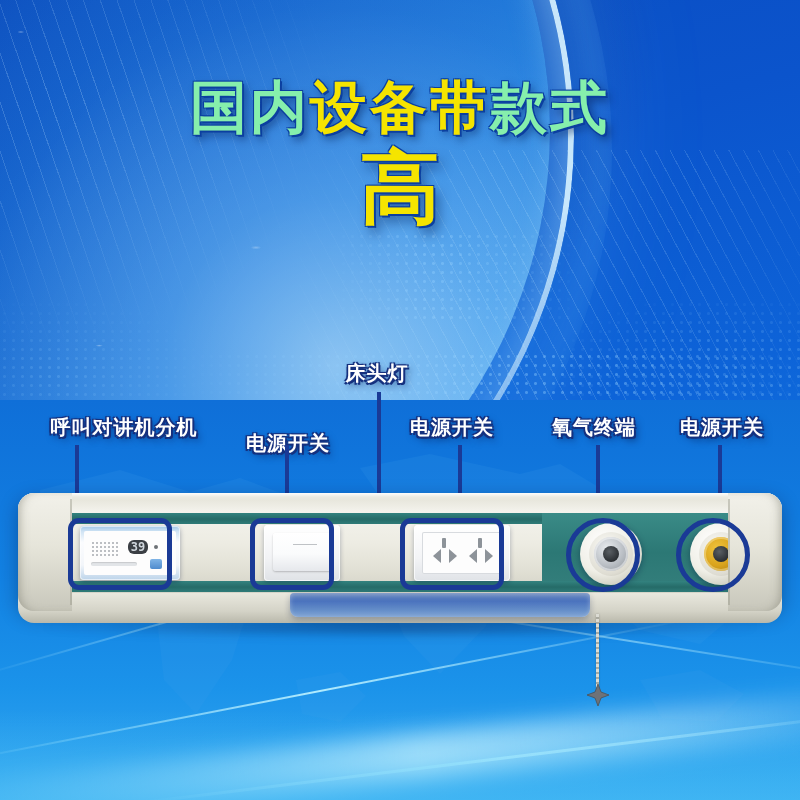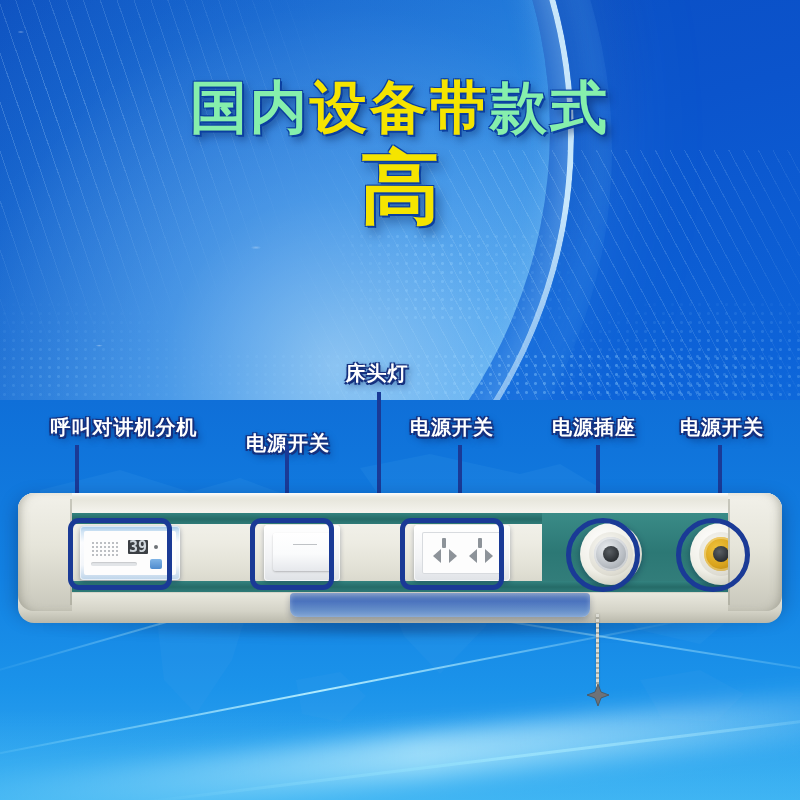--- a/index.html
+++ b/index.html
@@ -204,22 +204,22 @@
     background:linear-gradient(180deg,#9fc6e8 0%,#cfe3f4 10%,#fbfcfe 30%,#f3f6fa 72%,#bcd4ea 100%);
     box-shadow:0 2px 5px rgba(0,20,60,.35), inset 0 0 0 1px rgba(255,255,255,.6);
   }
   .ic-face{position:absolute;left:4px;top:5px;width:92px;height:44px;background:#fdfdfd;border-radius:2px;}
   .ic-grille{
     position:absolute;left:7px;top:10px;width:28px;height:16px;
     background-image:radial-gradient(circle, #b9bcc0 .8px, transparent 1.1px);
     background-size:4px 4px;opacity:.95;
   }
   .ic-lcd{
-    position:absolute;left:44px;top:9px;width:20px;height:14px;border-radius:1px;
-    background:#3b3f44;color:#cfd6dc;font-size:15px;font-weight:bold;line-height:14px;text-align:center;
+    position:absolute;left:44px;top:9px;width:20px;height:14px;border-radius:6px;
+    background:#3b3f44;color:#cfd6dc;font-size:12px;font-weight:bold;line-height:14px;text-align:center;
     font-family:"DejaVu Sans Mono",monospace;
   }
   .ic-dot{position:absolute;left:70px;top:14px;width:4px;height:4px;border-radius:50%;background:#6d7276;}
   .ic-slot{position:absolute;left:7px;top:31px;width:46px;height:4px;border-radius:2px;background:#e2e5e8;box-shadow:inset 0 1px 1px rgba(0,0,0,.12);}
   .ic-btn{position:absolute;left:66px;top:28px;width:12px;height:10px;border-radius:2px;background:linear-gradient(180deg,#7fb4e6,#4e8bcd);}
 
   .switch{
     position:absolute;left:246px;top:32px;width:76px;height:56px;border-radius:4px;
     background:linear-gradient(180deg,#ffffff,#f2f3f5 60%,#dfe2e6);
     box-shadow:0 2px 5px rgba(0,20,60,.3),inset 0 0 0 1px rgba(255,255,255,.7);
@@ -325,21 +325,21 @@
     <div class="hl-line2">
       <div class="hl-big">高</div>
     </div>
   </div>
 
   <div class="callout">
     <div class="lbl" style="left:124px;top:414px;">呼叫对讲机分机</div>
     <div class="lbl" style="left:288px;top:430px;">电源开关</div>
     <div class="lbl" style="left:377px;top:360px;">床头灯</div>
     <div class="lbl" style="left:452px;top:414px;">电源开关</div>
-    <div class="lbl" style="left:594px;top:414px;">电源插座</div>
+    <div class="lbl" style="left:594px;top:414px;">氧气终端</div>
     <div class="lbl" style="left:722px;top:414px;">电源开关</div>
 
     <div class="leader" style="left:75px;top:445px;height:75px;"></div>
     <div class="leader" style="left:285px;top:445px;height:78px;"></div>
     <div class="leader" style="left:377px;top:392px;height:215px;"></div>
     <div class="leader" style="left:458px;top:445px;height:78px;"></div>
     <div class="leader" style="left:596px;top:445px;height:78px;"></div>
     <div class="leader" style="left:718px;top:445px;height:72px;"></div>
   </div>
 

